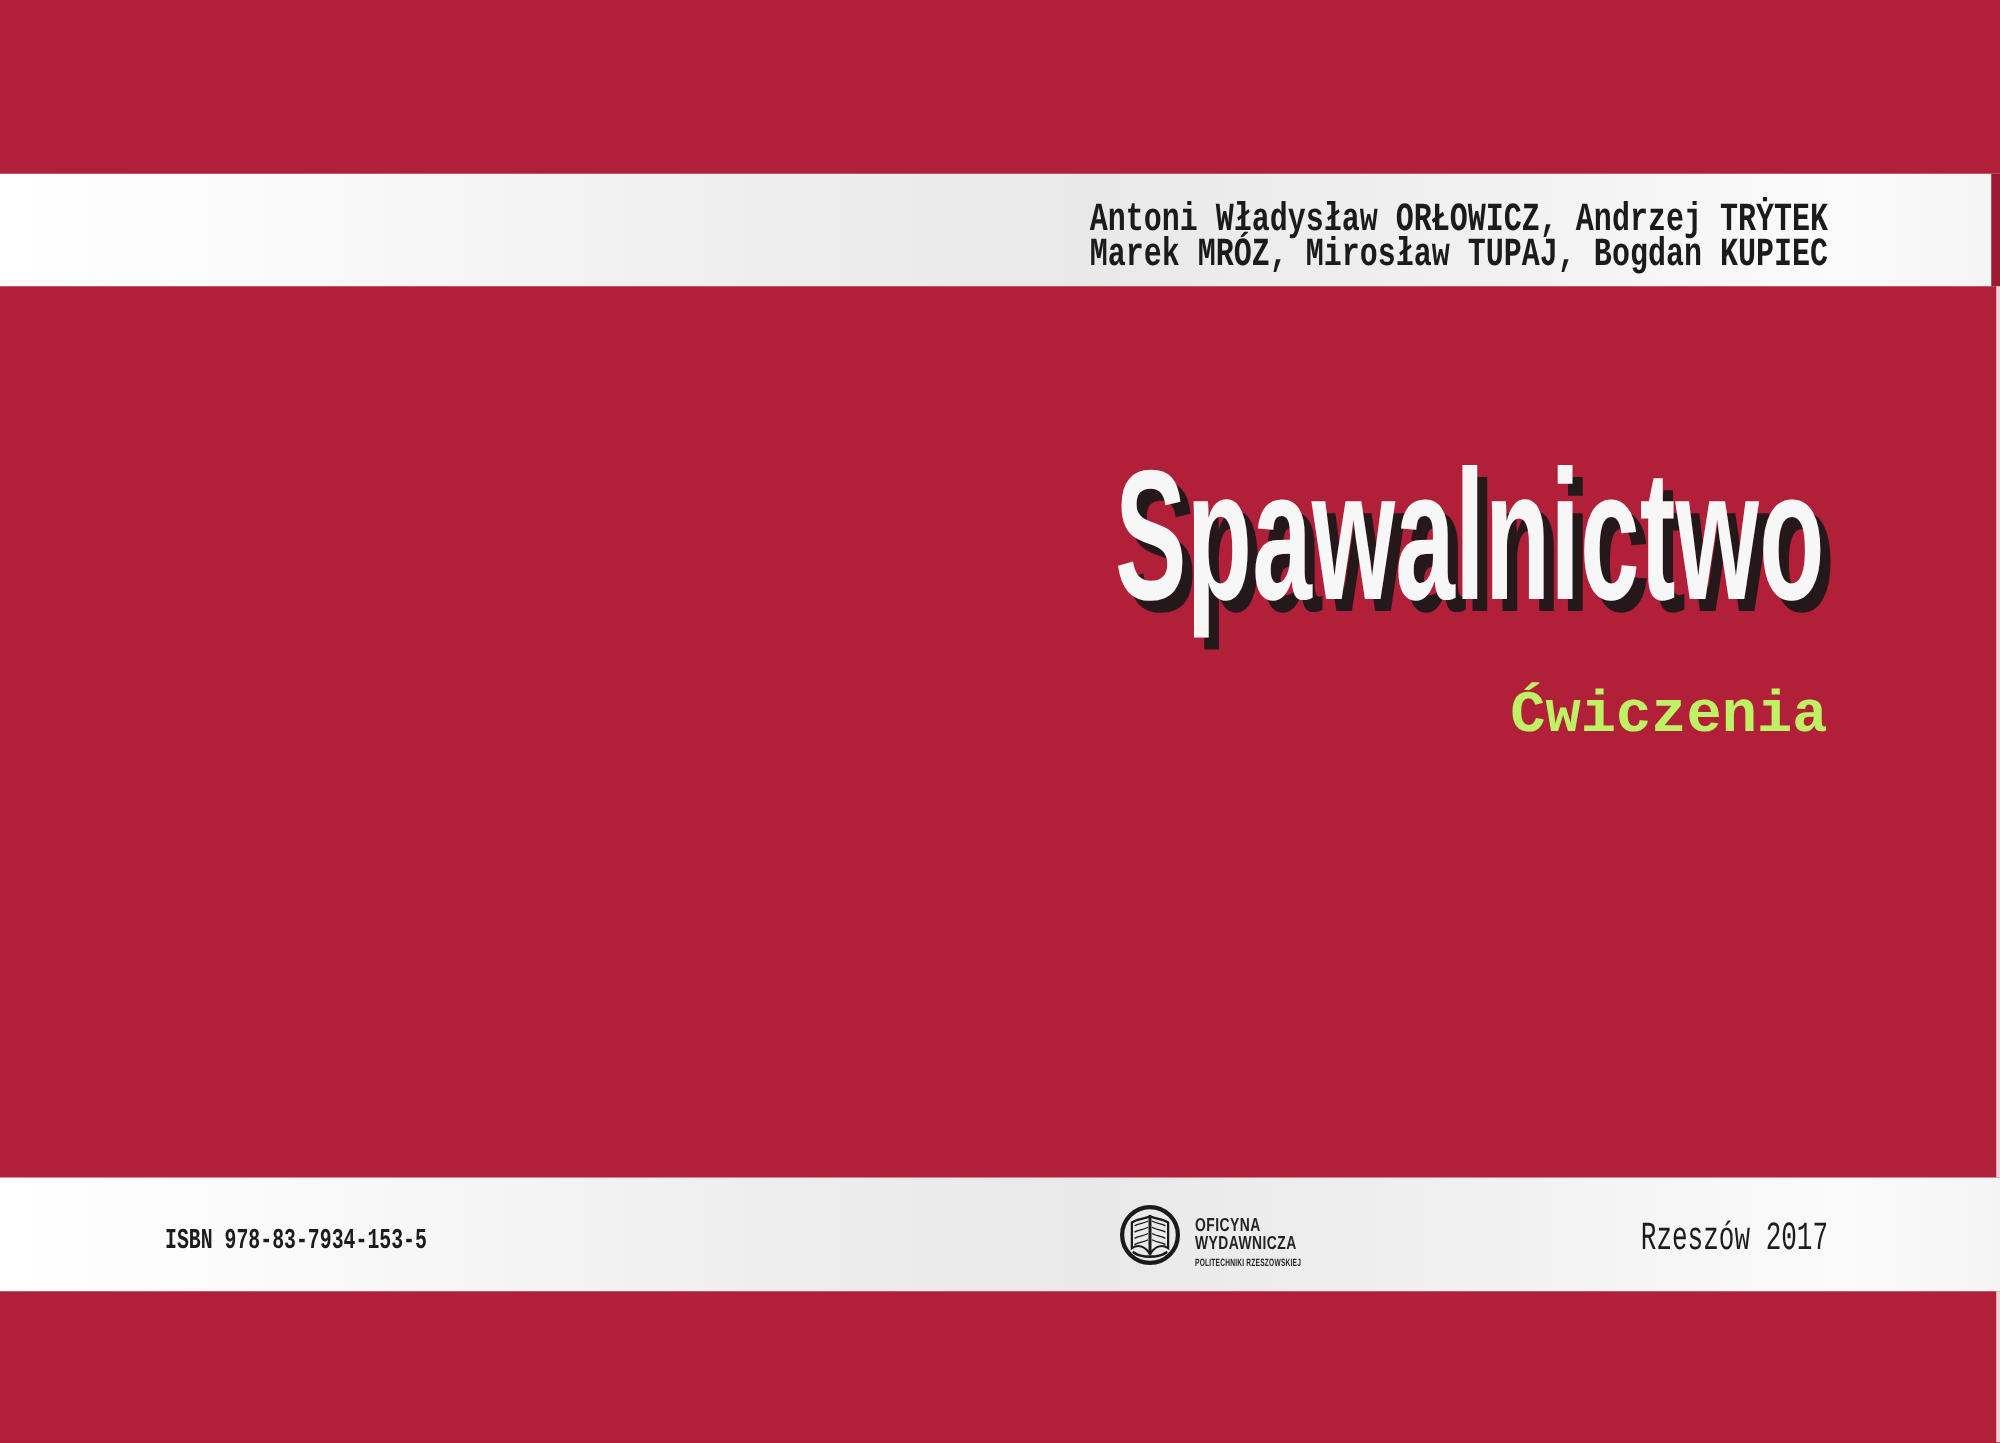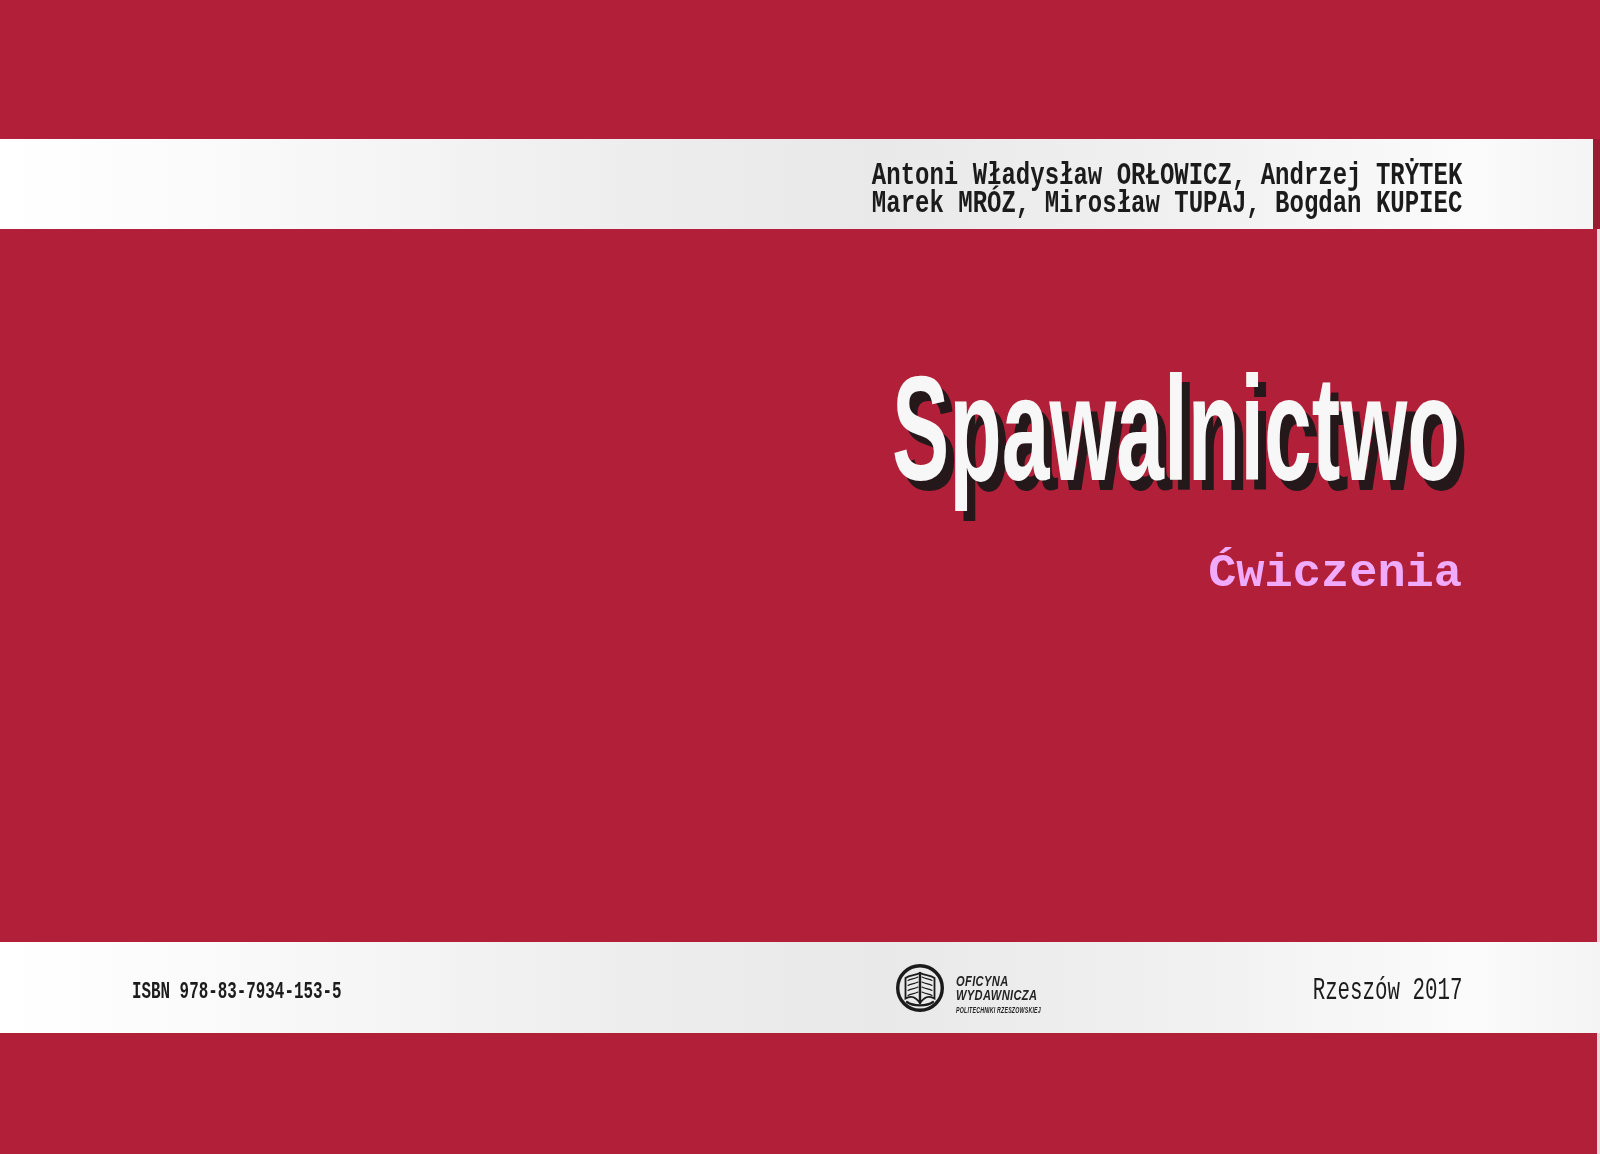--- a/index.html
+++ b/index.html
@@ -57,21 +57,21 @@
     transform:scaleX(0.58); transform-origin:100% 0;
     text-shadow:14px 10px 0 rgba(24,24,24,0.92);
   }
 
   
   .subtitle {
     position:absolute; top:550px; right:138px;
     font-family:"Liberation Mono","DejaVu Sans Mono",monospace;
     font-weight:bold;
     font-size:47px; line-height:48px;
-    color:#f0abfc;
+    color:#bef264;
     text-align:left; white-space:nowrap;
   }
 
   
   .isbn {
     position:absolute; top:980px; left:132px;
     font-family:"Liberation Mono","DejaVu Sans Mono",monospace;
     font-weight:bold;
     font-size:23px; line-height:24px;
     color:#1c1c1c; white-space:nowrap;
@@ -85,21 +85,21 @@
     color:#1c1c1c; white-space:nowrap;
     transform:scaleX(0.65); transform-origin:100% 50%;
   }
 
   
   .logo-mark {
     position:absolute; left:894px; top:962px; width:52px; height:52px;
   }
   .publisher-text {
     position:absolute; left:956px; top:974px;
-    color:#242424; white-space:nowrap;font-style:italic;
+    color:#242424; white-space:nowrap;
   }
   .publisher-text .pl1,
   .publisher-text .pl2 {
     font-weight:bold; font-size:15px; line-height:14px;
     letter-spacing:0.5px;
     transform:scaleX(0.74); transform-origin:0 50%;
   }
   .publisher-text .pl3 {
     font-weight:bold; font-size:8.5px; line-height:9px;
     margin-top:4px; letter-spacing:0.3px;

